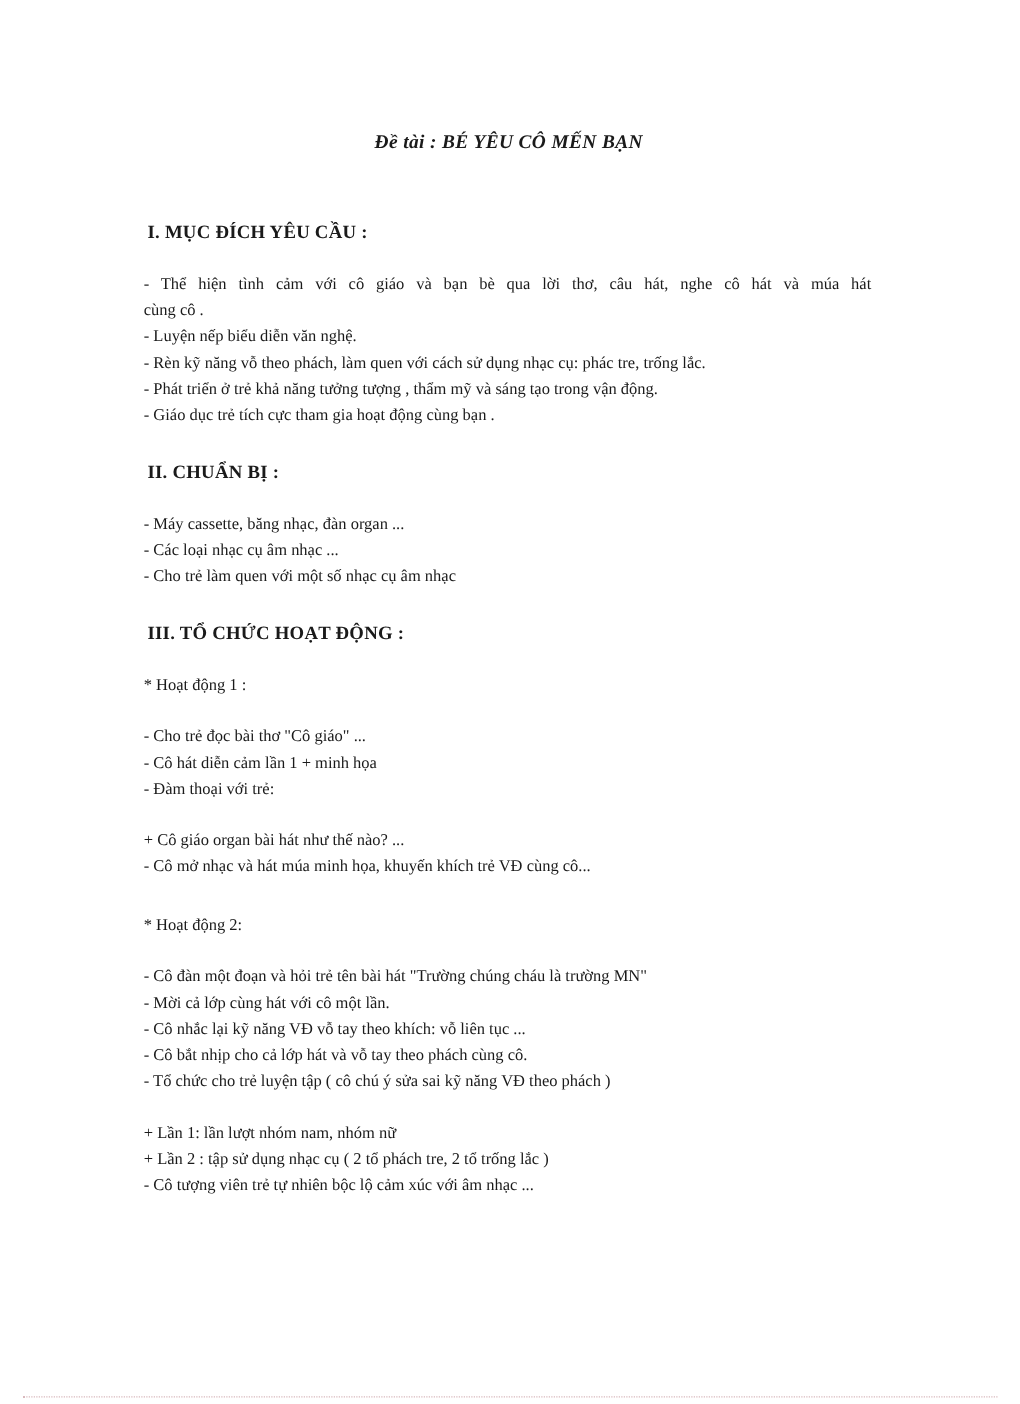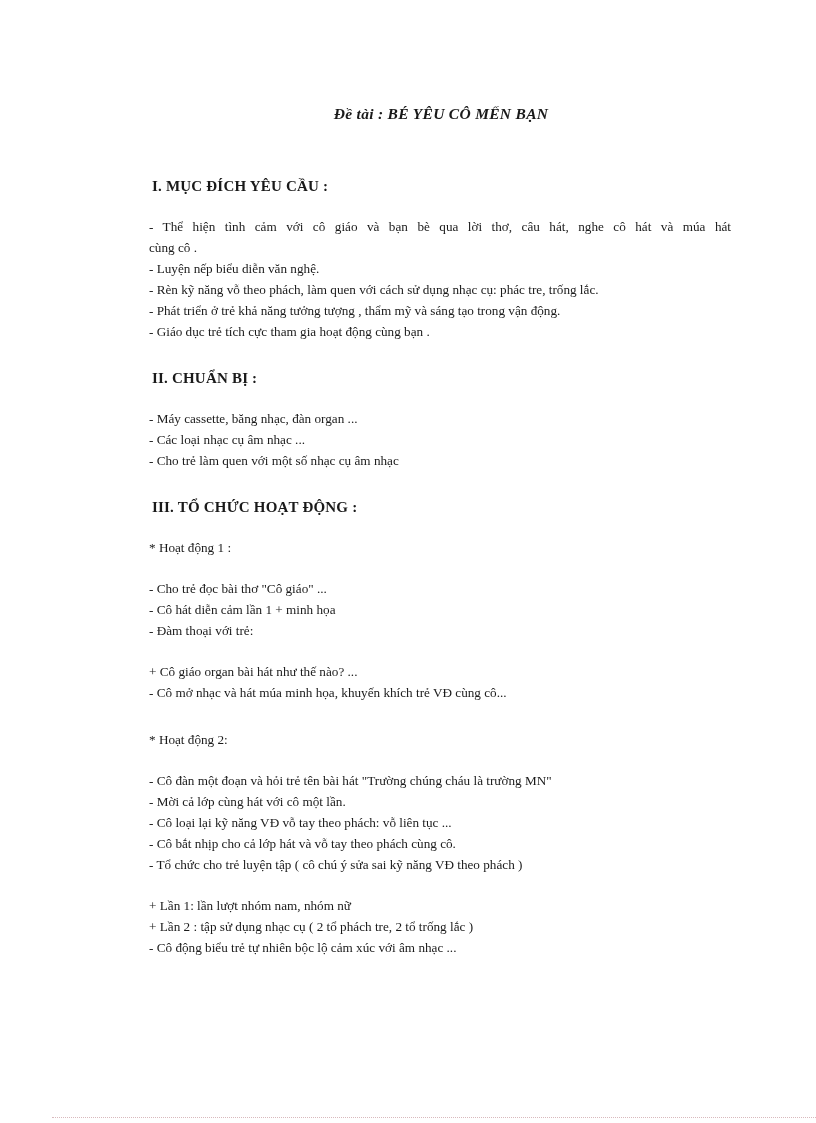--- a/index.html
+++ b/index.html
@@ -15,21 +15,20 @@
     color: #1a1a1a;
     overflow: hidden;
   }
   .page {
     position: absolute;
     left: 0;
     top: 0;
     width: 700px;
     height: 1123px;
     background: #ffffff;
-    margin-left: 34px;
   }
   .content {
     position: absolute;
     left: 115px;
     top: 104px;
     width: 584px;
   }
 
   
   .doc-title {
@@ -155,30 +154,30 @@
 
     <div class="gap-lg"></div>
 
     <div class="sub-label">* Hoạt động 2:</div>
 
     <div class="gap-md"></div>
 
     <div class="body-block">
       <div class="line-plain">- Cô đàn một đoạn và hỏi trẻ tên bài hát "Trường  chúng  cháu là trường MN"</div>
       <div class="line-plain">- Mời cả lớp cùng hát với cô một lần.</div>
-      <div class="line-plain">- Cô loại lại kỹ năng VĐ vỗ tay theo phách: vỗ liên tục ...</div>
+      <div class="line-plain">- Cô nhắc lại kỹ năng VĐ vỗ tay theo khích: vỗ liên tục ...</div>
       <div class="line-plain">- Cô bắt nhịp cho cả lớp hát và vỗ tay theo phách cùng cô.</div>
       <div class="line-plain">- Tổ chức cho trẻ luyện tập ( cô chú ý sửa sai kỹ năng VĐ theo phách )</div>
     </div>
 
     <div class="gap-md"></div>
 
     <div class="body-block">
       <div class="line-plain">+ Lần 1: lần lượt nhóm nam, nhóm nữ</div>
       <div class="line-plain">+ Lần 2 : tập sử dụng nhạc cụ ( 2 tổ phách tre, 2 tổ trống lắc )</div>
-      <div class="line-plain">- Cô động biểu  trẻ tự nhiên  bộc lộ cảm xúc với  âm nhạc ...</div>
+      <div class="line-plain">- Cô tượng viên  trẻ tự nhiên  bộc lộ cảm xúc với  âm nhạc ...</div>
     </div>
 
   </div>
 
   <div class="bottom-rule"></div>
 
 </div>
 
 </body></html>

